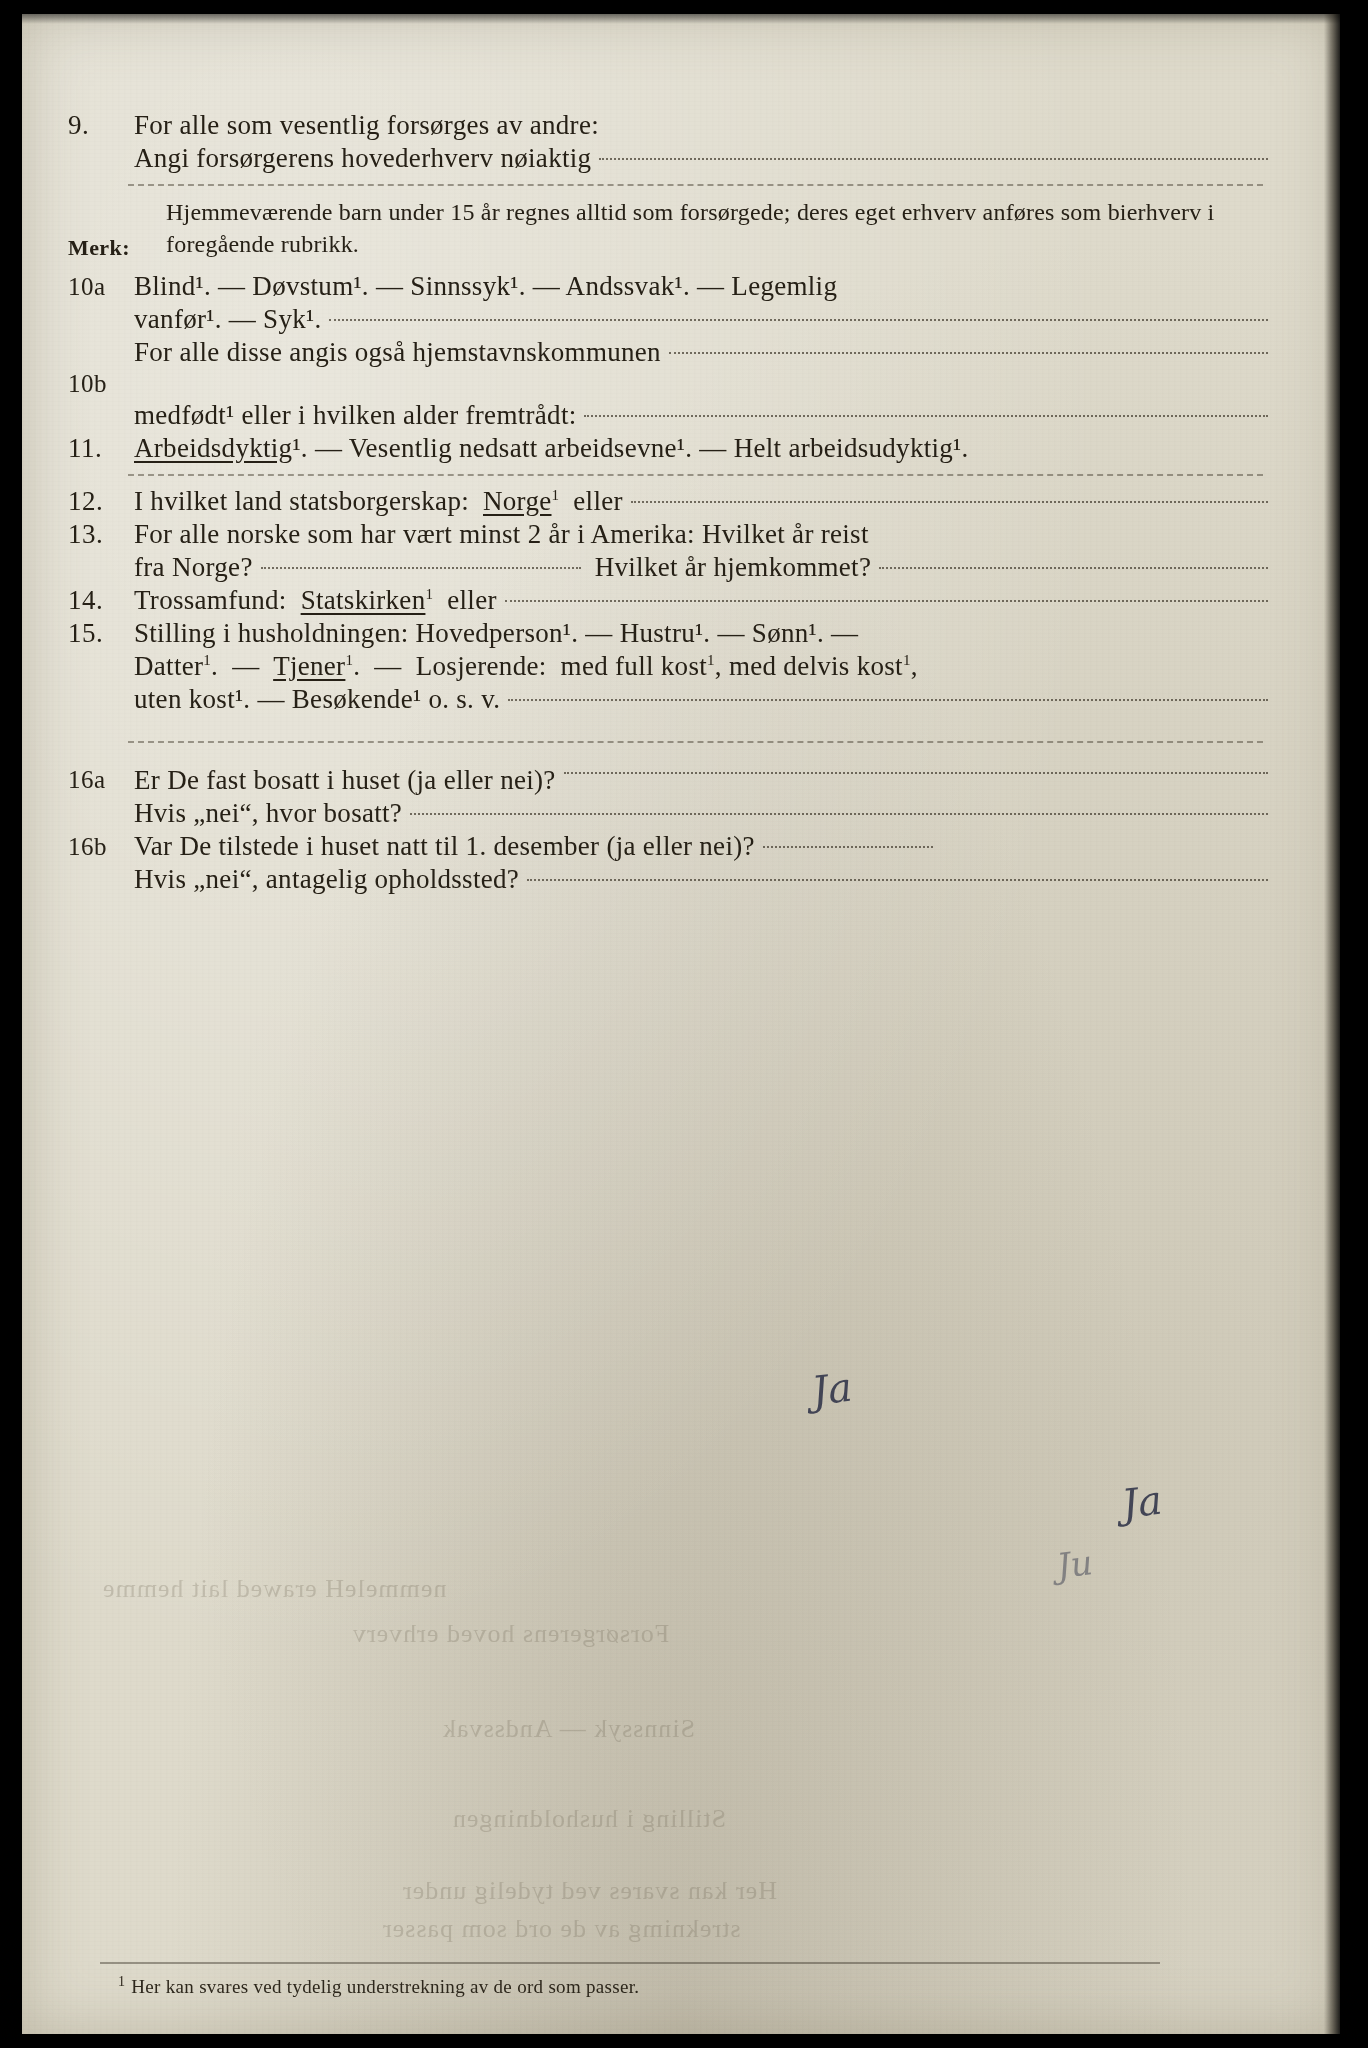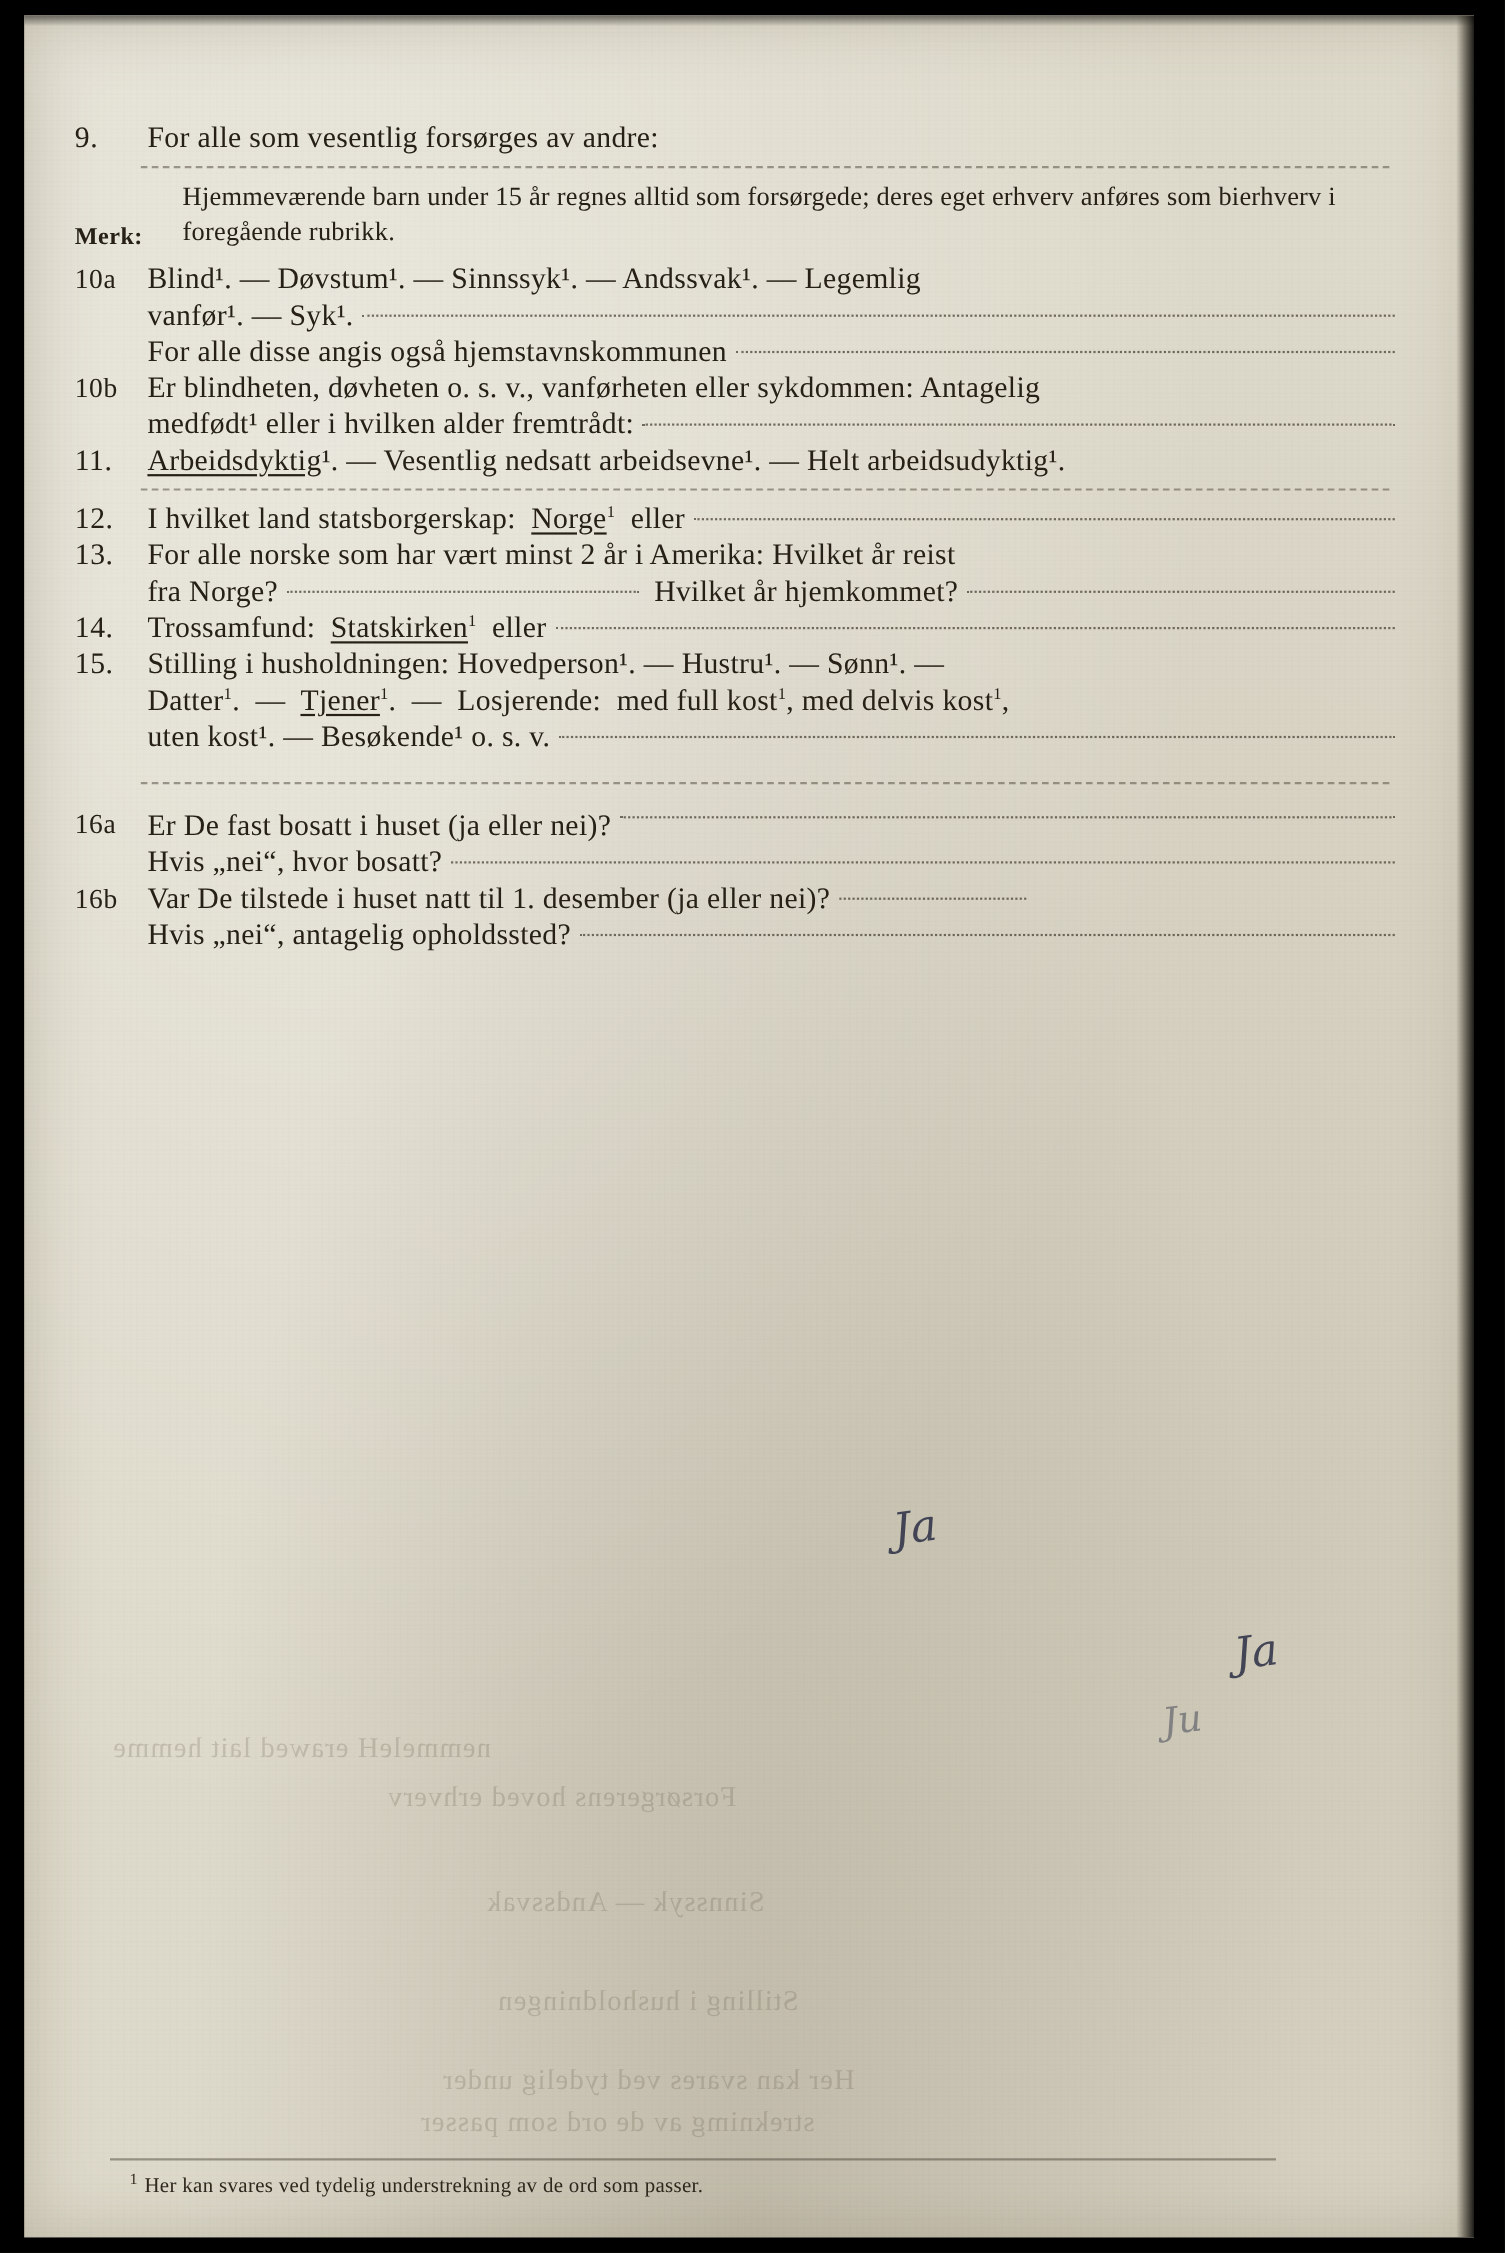--- a/index.html
+++ b/index.html
@@ -176,20 +176,25 @@
   <div class="ghost" style="left:430px; top:1790px;">Stilling i husholdningen</div>
   <div class="ghost" style="left:380px; top:1862px;">Her kan svares ved tydelig under</div>
   <div class="ghost" style="left:360px; top:1900px;">streknimg av de ord som passer</div>
 
   <div id="content">
 
     <div class="row">
       <div class="num">9.</div>
       <div class="txt">For alle som vesentlig forsørges av andre:</div>
     </div>
+    <div class="row">
+      <div class="num"></div>
+      <div class="txt">Angi forsørgerens hovederhverv nøiaktig</div>
+      <div class="dots"></div>
+    </div>
 
     <div class="line-solidish"></div>
 
     <div class="merk">
       <div class="merk-label">Merk:</div>
       <div class="merk-body">Hjemmeværende barn under 15 år regnes alltid som forsørgede; deres eget erhverv anføres som bierhverv i foregående rubrikk.</div>
     </div>
 
     <div class="row">
       <div class="num small">10a</div>
@@ -201,21 +206,20 @@
       <div class="dots"></div>
     </div>
     <div class="row">
       <div class="num"></div>
       <div class="txt">For alle disse angis også hjemstavnskommunen</div>
       <div class="dots"></div>
     </div>
 
     <div class="row">
       <div class="num small">10b</div>
-      <div class="txt">Er blindheten, døvheten o. s. v., vanførheten eller sykdommen: Antagelig</div>
     </div>
     <div class="row">
       <div class="num"></div>
       <div class="txt">medfødt¹ eller i hvilken alder fremtrådt:</div>
       <div class="dots"></div>
     </div>
 
     <div class="row">
       <div class="num">11.</div>
       <div class="txt"><span class="ul">Arbeidsdyktig</span><span>¹.  —  Vesentlig nedsatt arbeidsevne¹.  —  Helt arbeidsudyktig¹.</span></div>

